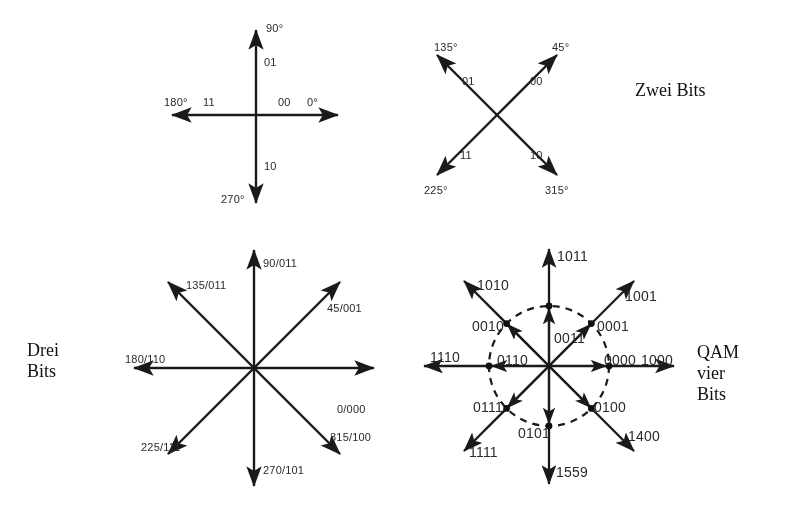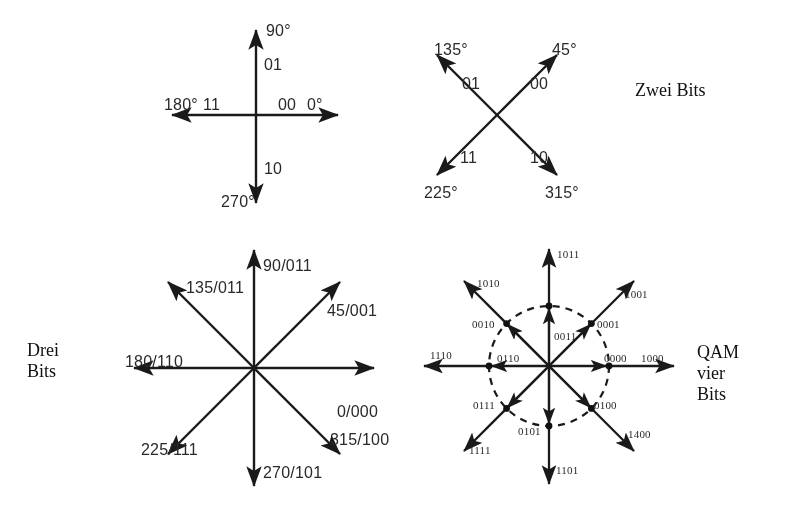--- a/index.html
+++ b/index.html
@@ -19,28 +19,27 @@
     position: absolute;
     left: 0;
     top: 0;
     width: 800px;
     height: 507px;
     pointer-events: none;
   }
   .lbl {
     position: absolute;
     font-family: "Liberation Sans", sans-serif;
-    font-size: 16px;
+    font-size: 11px;
     color: #2a2a2a;
     white-space: nowrap;
     letter-spacing: 0.2px;
   }
   .lbl.small {
-    font-size: 11px;
-    font-family: Liberation Serif, serif;
+    font-size: 14px;
   }
   .serif {
     position: absolute;
     font-family: "Liberation Serif", serif;
     font-size: 18px;
     color: #111111;
     white-space: nowrap;
     line-height: 1.18;
   }
 </style>
@@ -155,21 +154,21 @@
   <div class="lbl small" style="left:473px; top:399px;">0111</div>
   <div class="lbl small" style="left:518px; top:425px;">0101</div>
   <div class="lbl small" style="left:594px; top:399px;">0100</div>
 
   <div class="lbl small" style="left:641px; top:352px;">1000</div>
   <div class="lbl small" style="left:625px; top:288px;">1001</div>
   <div class="lbl small" style="left:557px; top:248px;">1011</div>
   <div class="lbl small" style="left:477px; top:277px;">1010</div>
   <div class="lbl small" style="left:430px; top:349px;">1110</div>
   <div class="lbl small" style="left:469px; top:444px;">1111</div>
-  <div class="lbl small" style="left:556px; top:464px;">1101</div>
+  <div class="lbl small" style="left:556px; top:464px;">1559</div>
   <div class="lbl small" style="left:628px; top:428px;">1400</div>
 
   <div class="serif" style="left:635px; top:80px;">Zwei Bits</div>
 
   <div style="position:absolute; left:27px; top:340px;">
     <div class="serif" style="position:static;">Drei</div>
     <div class="serif" style="position:static;">Bits</div>
   </div>
 
   <div style="position:absolute; left:697px; top:342px;">

